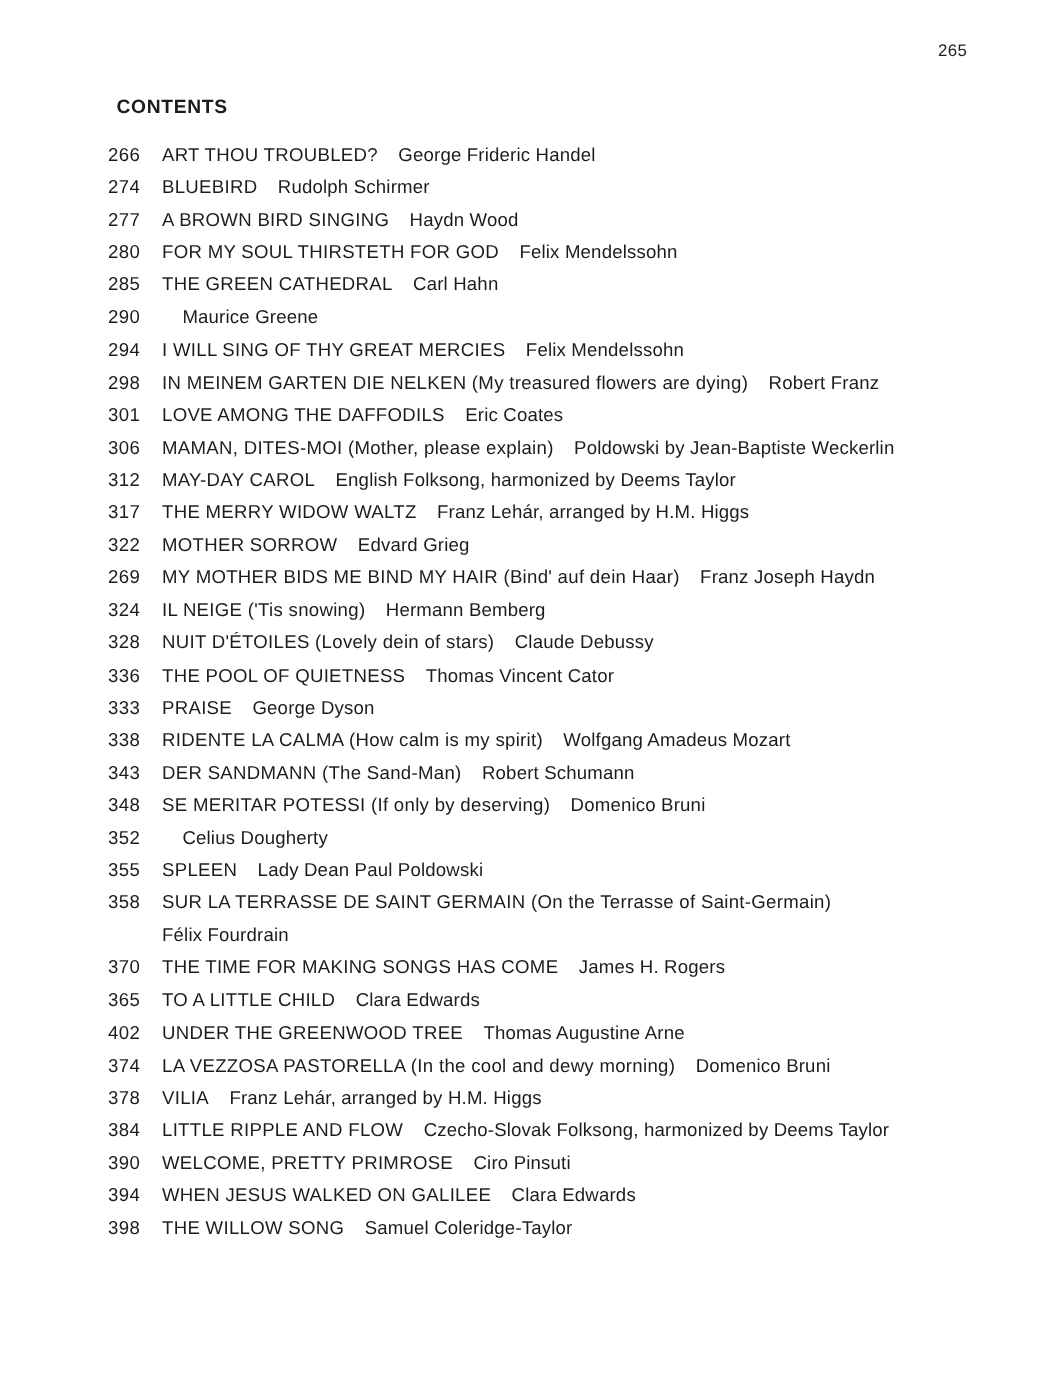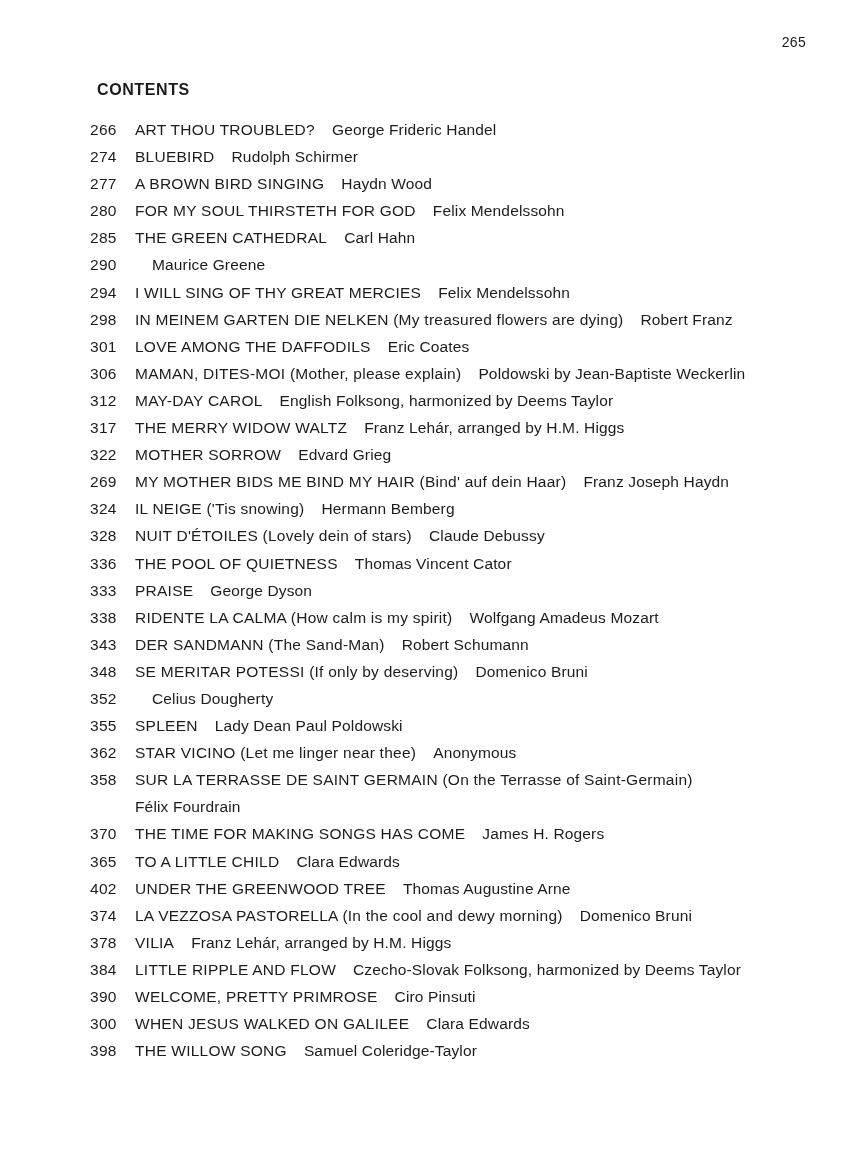--- a/index.html
+++ b/index.html
@@ -196,25 +196,20 @@
     <span class="num">352</span>
     <span class="composer">Celius Dougherty</span>
   </div>
 
   <div class="entry">
     <span class="num">355</span>
     <span class="title">SPLEEN</span>
     <span class="composer">Lady Dean Paul Poldowski</span>
   </div>
 
-  <div class="entry">
-    <span class="num">362</span>
-    <span class="title">STAR VICINO (Let me linger near thee)</span>
-    <span class="composer">Anonymous</span>
-  </div>
 
   <div class="entry">
     <span class="num">358</span>
     <span class="title">SUR LA TERRASSE DE SAINT GERMAIN (On the Terrasse of Saint-Germain)</span>
 
   </div>
 <div class="entry continuation">
         <span class="num"></span>
         <span class="title">Félix Fourdrain</span>
       </div>
@@ -254,21 +249,21 @@
     <span class="composer">Czecho-Slovak Folksong, harmonized by Deems Taylor</span>
   </div>
 
   <div class="entry">
     <span class="num">390</span>
     <span class="title">WELCOME, PRETTY PRIMROSE</span>
     <span class="composer">Ciro Pinsuti</span>
   </div>
 
   <div class="entry">
-    <span class="num">300</span>
+    <span class="num">394</span>
     <span class="title">WHEN JESUS WALKED ON GALILEE</span>
     <span class="composer">Clara Edwards</span>
   </div>
 
   <div class="entry">
     <span class="num">398</span>
     <span class="title">THE WILLOW SONG</span>
     <span class="composer">Samuel Coleridge-Taylor</span>
   </div>
 </div>

